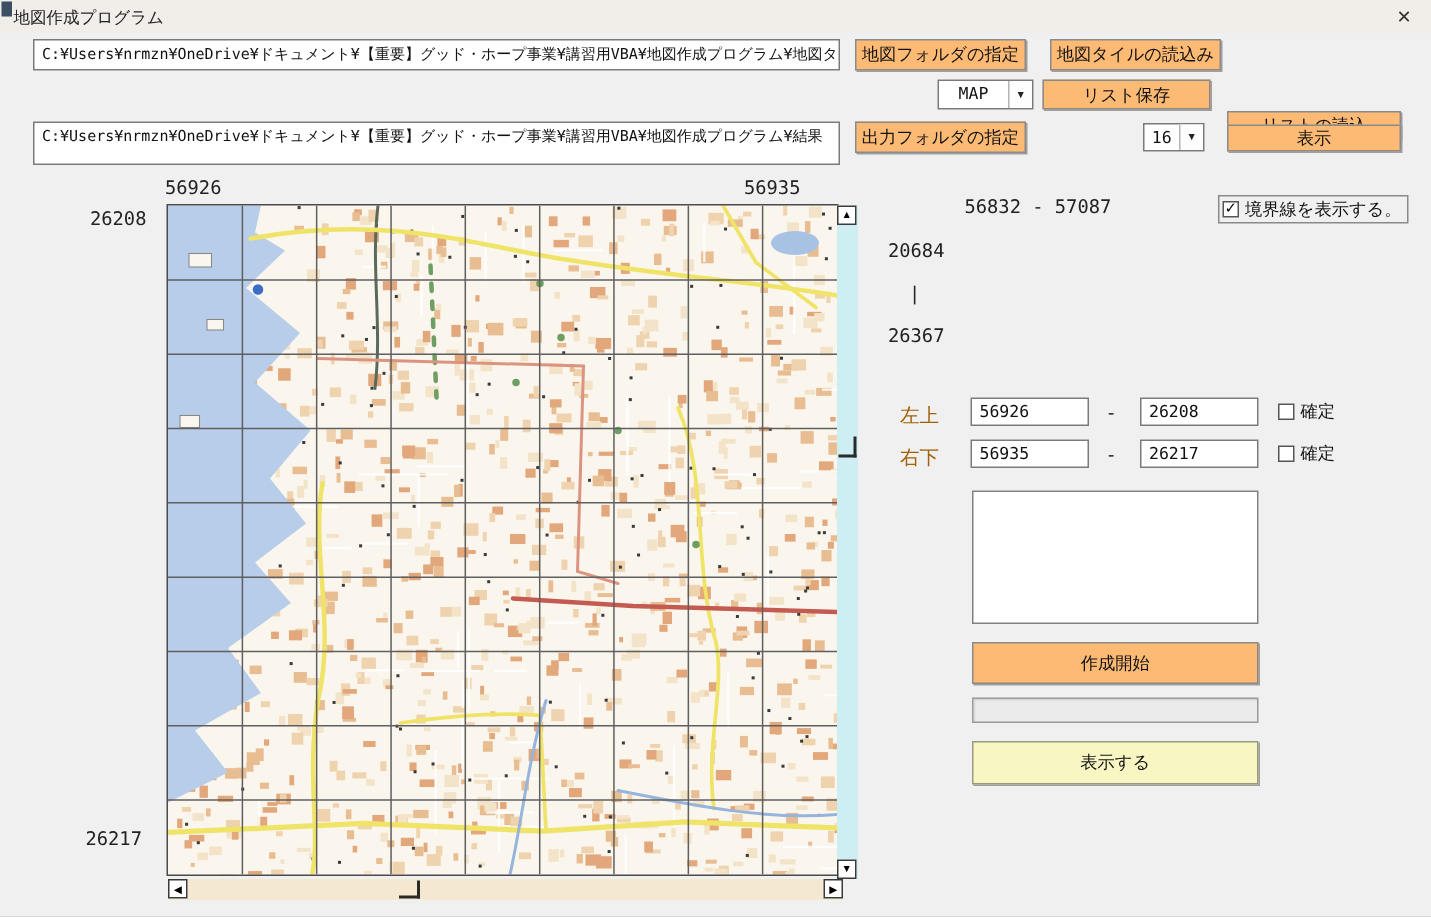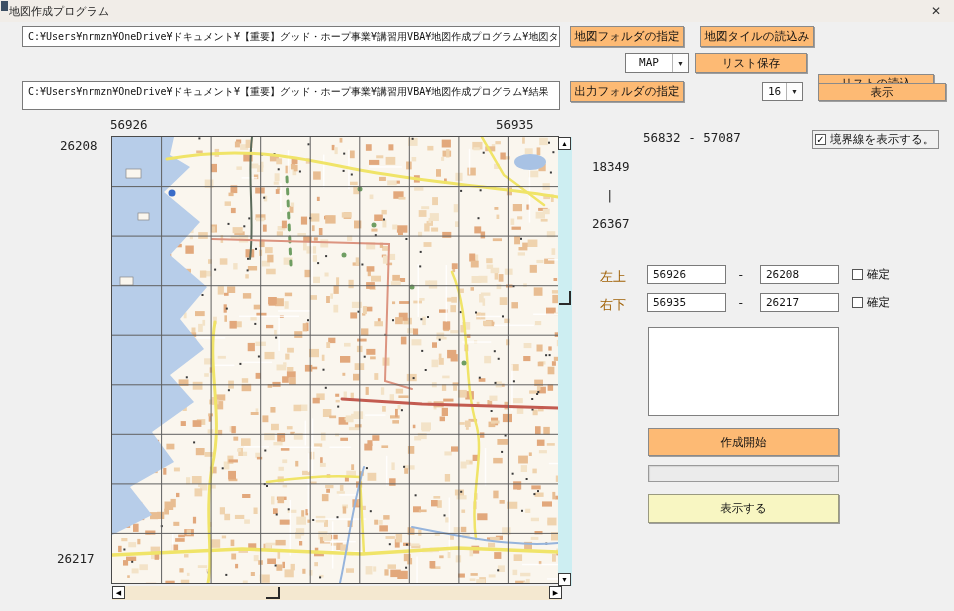--- a/index.html
+++ b/index.html
@@ -64,21 +64,21 @@
     <div class="arrow">▼</div>
   </div>
   <div class="btn" style="left:695px;top:53px;width:112px;height:20px;">リスト保存</div>
   <div class="btn" style="left:818px;top:54px;width:116px;height:19px;margin-top:20px;">リストの読込</div>
 
   <div class="btn" style="left:570px;top:81px;width:114px;height:21px;">出力フォルダの指定</div>
   <div class="combo" style="left:762px;top:82px;width:41px;height:19px;">
     <div class="val">16</div>
     <div class="arrow">▼</div>
   </div>
-  <div class="btn" style="left:818px;top:83px;width:128px;height:18px;">表示</div>
+  <div class="btn" style="left:818px;top:83px;width:116px;height:18px;">表示</div>
 
   <div class="num" style="left:110px;top:117px;">56926</div>
   <div class="num" style="left:496px;top:117px;">56935</div>
   <div class="num" style="left:60px;top:138px;">26208</div>
   <div class="num" style="left:57px;top:551px;">26217</div>
 
   <div class="map-wrap">
     <svg id="map-svg" width="446" height="446" viewBox="0 0 446 446">
         <rect width="446" height="446" fill="#faf6ee"></rect>
         <rect x="395.1" y="364.7" width="10.2" height="7.1" fill="#efd3ae"></rect>
@@ -1066,21 +1066,21 @@
     <div class="scroll-btn h-right">▶</div>
   </div>
 
   <div class="num" style="left:643px;top:130px;">56832 - 57087</div>
 
   <div class="cb-row boundary-box" style="left:812px;top:130px;">
     <span class="cbx">✓</span>
     <span>境界線を表示する。</span>
   </div>
 
-  <div class="num" style="left:592px;top:159px;">18349</div>
+  <div class="num" style="left:592px;top:159px;">20684</div>
   <div class="num" style="left:606px;top:188px;">|</div>
   <div class="num" style="left:592px;top:216px;">26367</div>
 
   <div class="jp" style="left:600px;top:268px;">左上</div>
   <div class="field" style="left:647px;top:265px;width:79px;height:19px;font-size:11px;line-height:17px;">56926</div>
   <div class="num" style="left:737px;top:267px;">-</div>
   <div class="field" style="left:760px;top:265px;width:79px;height:19px;font-size:11px;line-height:17px;">26208</div>
   <div class="cb-row" style="left:852px;top:267px;">
     <span class="cbx"></span>
     <span>確定</span>

